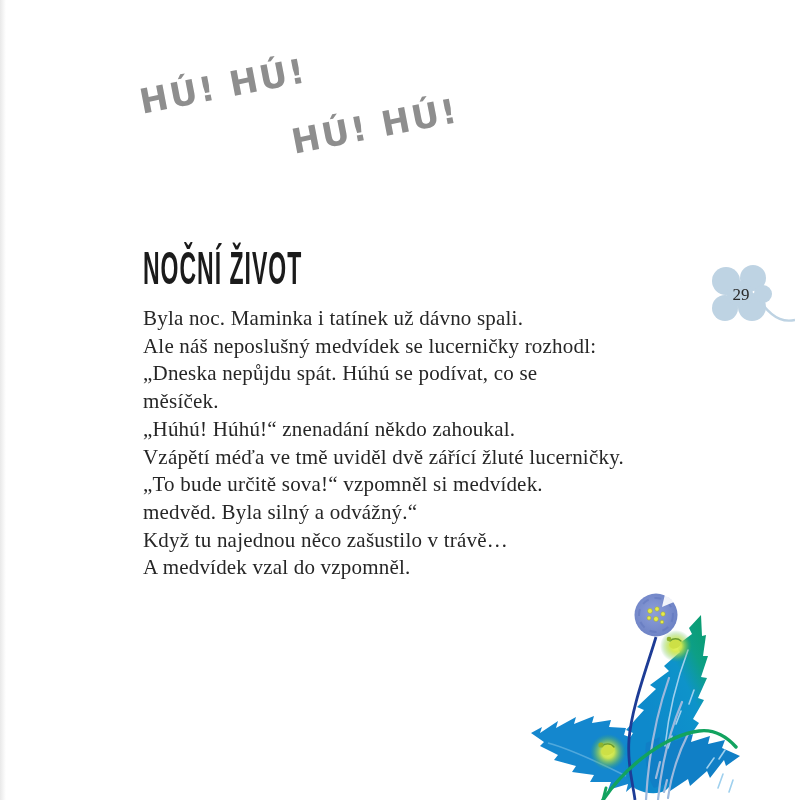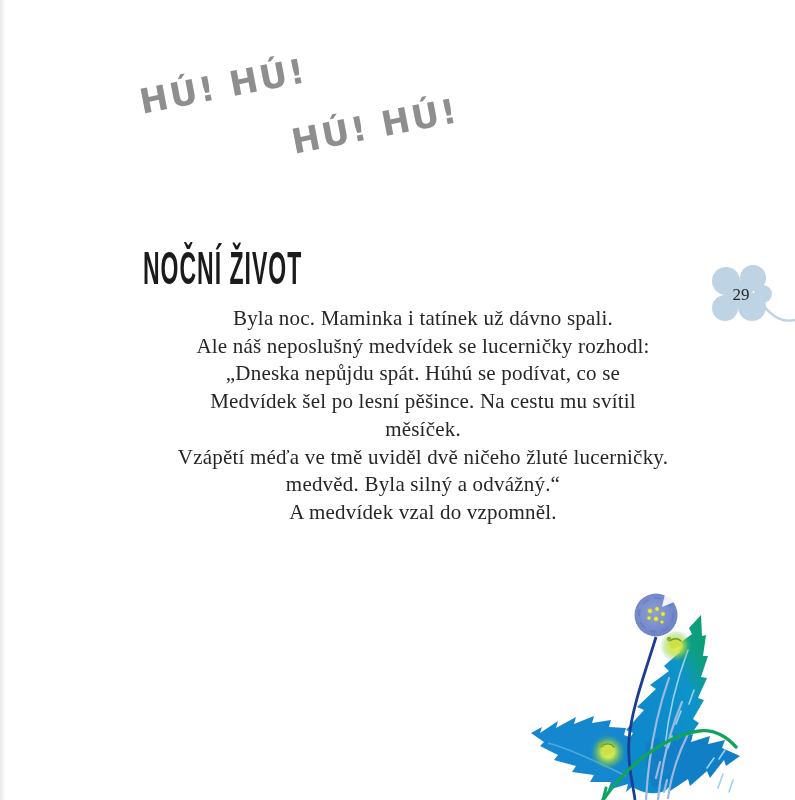--- a/index.html
+++ b/index.html
@@ -46,21 +46,21 @@
   }
   .body-text{
     position:absolute;
     left:143px;top:305px;
     width:560px;
     font-size:21px;
     line-height:27.7px;
     color:#262626;
     letter-spacing:0.2px;
   }
-  .body-text .line{white-space:nowrap;text-align:center;}
+  .body-text .line{white-space:nowrap;}
   .page-marker{
     position:absolute;
     left:695px;top:258px;
     width:100px;height:75px;
   }
   .page-marker text{
     font-family:"Liberation Serif", serif;
     font-size:17px;
     fill:#2a2a2a;
   }
@@ -90,24 +90,26 @@
       <circle cx="45" cy="36" r="13"></circle>
       <circle cx="68" cy="36" r="9"></circle>
     </g>
     <text x="46" y="42" text-anchor="middle">29</text>
   </svg>
 
   <div class="body-text">
     <div class="line">Byla noc. Maminka i tatínek už dávno spali.</div>
     <div class="line">Ale náš neposlušný medvídek se lucerničky rozhodl:</div>
     <div class="line">„Dneska nepůjdu spát. Húhú se podívat, co se</div>
-    <div class="line">Medvídek šel po lesní pěšince. Na cestu mu svítil</div>
     <div class="line">měsíček.</div>
-    <div class="line">Vzápětí méďa ve tmě uviděl dvě ničeho žluté lucerničky.</div>
+    <div class="line">„Húhú! Húhú!“ znenadání někdo zahoukal.</div>
+    <div class="line">Vzápětí méďa ve tmě uviděl dvě zářící žluté lucerničky.</div>
+    <div class="line">„To bude určitě sova!“ vzpomněl si medvídek.</div>
     <div class="line">medvěd. Byla silný a odvážný.“</div>
+    <div class="line">Když tu najednou něco zašustilo v trávě…</div>
     <div class="line">A medvídek vzal do vzpomněl.</div>
   </div>
 
   <svg class="flower-art" viewBox="0 0 277 222">
     <defs>
       <linearGradient id="tealLeaf" x1="0.9" y1="0" x2="0.3" y2="0.6">
         <stop offset="0" stop-color="#0a9d72"></stop>
         <stop offset="0.22" stop-color="#0d9f86"></stop>
         <stop offset="0.45" stop-color="#0e93ca"></stop>
         <stop offset="1" stop-color="#0e89cb"></stop>

